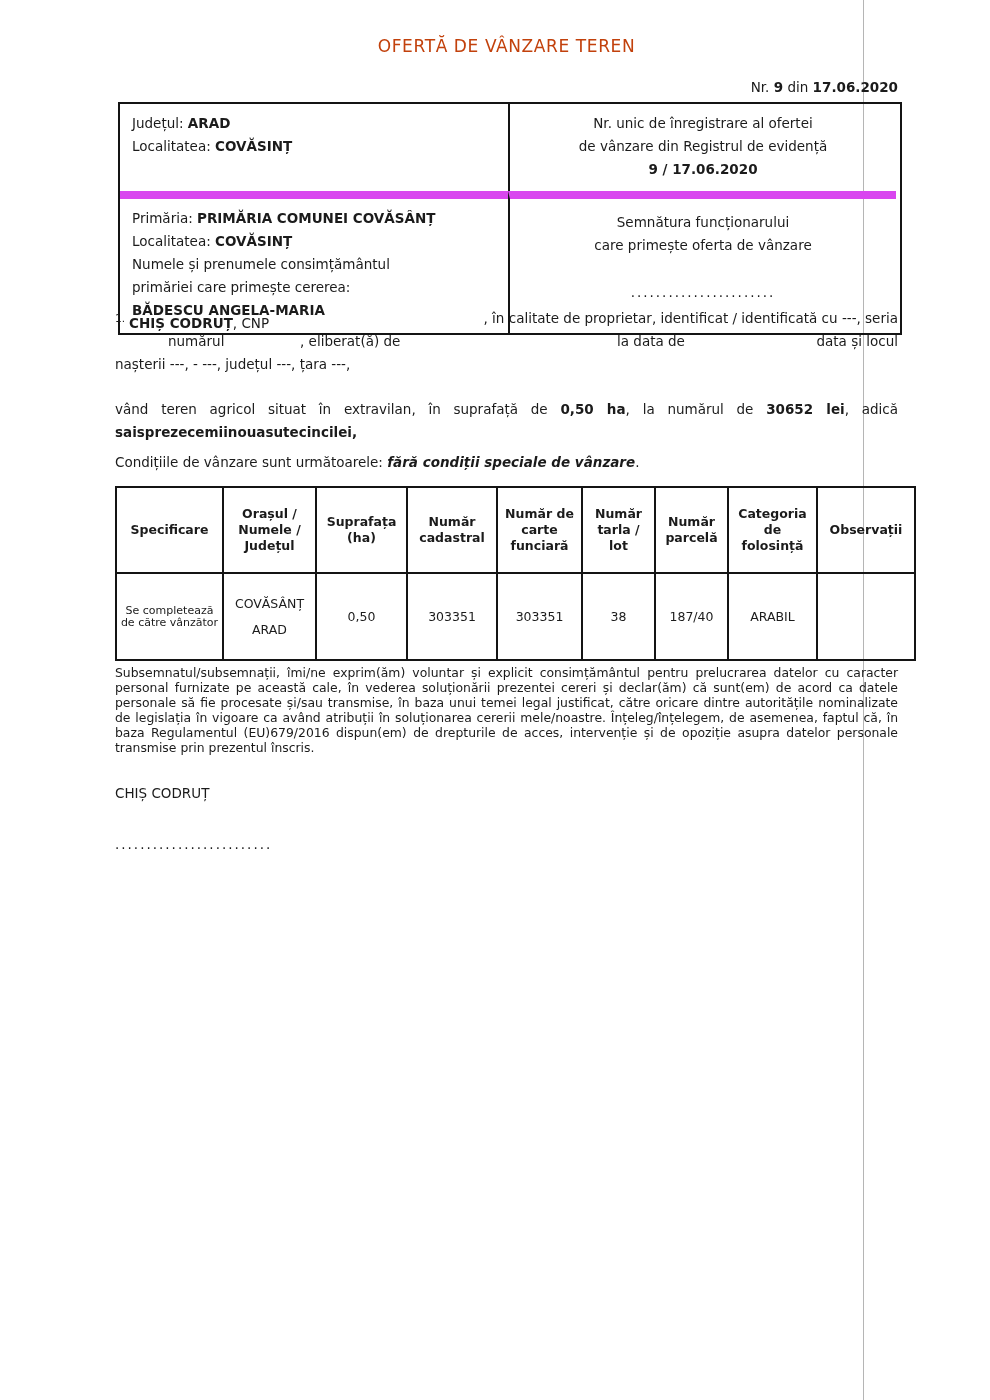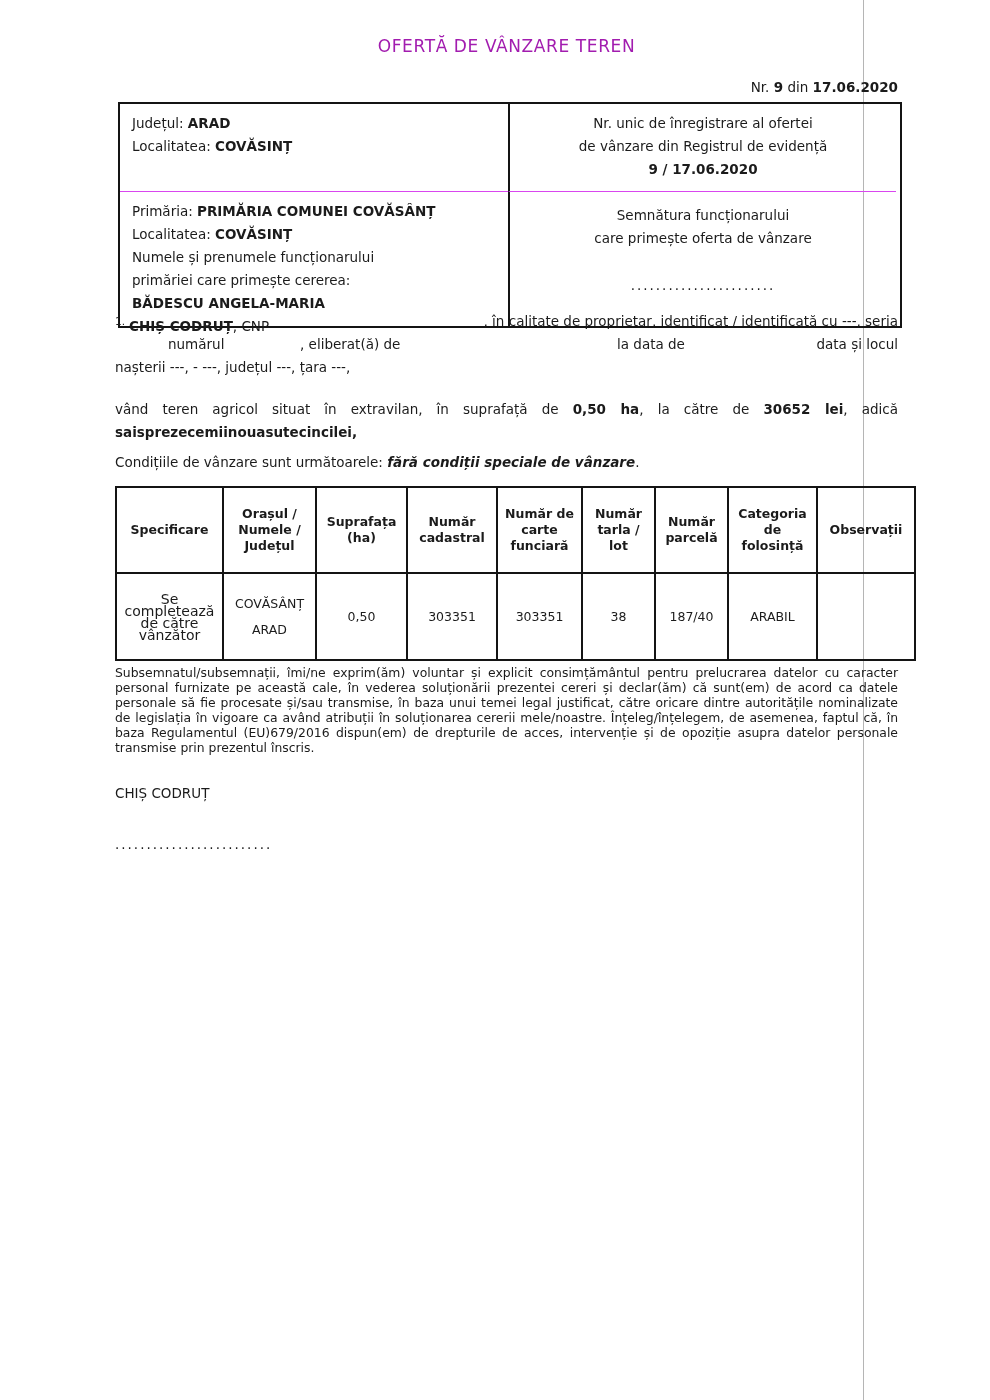--- a/index.html
+++ b/index.html
@@ -11,42 +11,42 @@
     color:#1b1b1b;
     overflow:hidden;
     margin:0 auto;
   }
   .fold-line{
     position:absolute;left:863px;top:0;width:1px;height:1400px;
     background:#b5b5b5;
   }
   .title{
     position:absolute;left:115px;top:36px;width:783px;
-    text-align:center;font-size:17px;letter-spacing:0.6px;color:#a21caf;
+    text-align:center;font-size:17px;letter-spacing:0.6px;color:#c2410c;
   }
   .reg-line{
     position:absolute;left:115px;top:79px;width:783px;
     text-align:right;font-size:13.5px;
   }
   b,.b{font-weight:bold;}
   
   .info-table{
     position:absolute;left:118px;top:102px;width:780px;
     border:2px solid #141414;
     display:grid;grid-template-columns:388px 388px;
     font-size:13.5px;
   }
   .info-cell{padding:8px 12px 10px 12px;line-height:23px;}
   .info-cell.r{border-left:2px solid #141414;text-align:center;}
-  .info-cell.bdr-t{border-top:1px solid #d946ef;}
+  .info-cell.bdr-t{border-top:8px solid #d946ef;}
   .cell-b1{min-height:62px;}
   .cell-b2{min-height:116px;}
   .dots{letter-spacing:2px;}
   
-  .decl{position:absolute;left:115px;top:308px;width:783px;font-size:13.5px;line-height:26px;}
+  .decl{position:absolute;left:115px;top:308px;width:783px;font-size:13.5px;line-height:21px;}
   .decl .sup{font-size:10.5px;vertical-align:6px;margin-right:4px;}
   .decl-line{position:relative;height:23px;}
   .abs{position:absolute;top:0;white-space:nowrap;}
   
   .sale{position:absolute;left:115px;top:398px;width:783px;font-size:13.5px;line-height:23px;text-align:justify;}
   .conditions{position:absolute;left:115px;top:454px;width:783px;font-size:13.5px;}
   .bi{font-weight:bold;font-style:italic;}
   
   .land-table{
     position:absolute;left:115px;top:486px;
@@ -55,21 +55,21 @@
     grid-template-columns:105px 93px 91px 90px 85px 73px 73px 89px 98px;
   }
   .lt-cell{
     border-left:2px solid #141414;
     display:flex;align-items:center;justify-content:center;
     text-align:center;padding:4px 3px;
   }
   .lt-cell.first{border-left:none;}
   .lt-head{height:76px;font-weight:bold;font-size:12.5px;line-height:16px;border-bottom:2px solid #141414;}
   .lt-data{height:77px;font-size:12.5px;}
-  .lt-data.small{font-size:14px;line-height:12px;}
+  .lt-data.small{font-size:11px;line-height:12px;}
   .two-line div{line-height:26px;}
   
   .consent{
     position:absolute;left:115px;top:665px;width:783px;
     font-size:12.4px;line-height:15px;text-align:justify;
   }
   .seller-name{position:absolute;left:115px;top:785px;font-size:13.5px;}
   .sig-dots{position:absolute;left:115px;top:836px;font-size:13.5px;letter-spacing:2px;}
 </style>
 </head>
@@ -106,21 +106,21 @@
     </div>
     <div class="info-cell bdr-t cell-b2">
       <div>
         <span>Primăria:</span>
         <b>PRIMĂRIA COMUNEI COVĂSÂNȚ</b>
       </div>
       <div>
         <span>Localitatea:</span>
         <b>COVĂSINȚ</b>
       </div>
-      <div>Numele și prenumele funcționarului</div>
+      <div>Numele și prenumele consimțământul</div>
       <div>primăriei care primește cererea:</div>
       <div><b>BĂDESCU ANGELA-MARIA</b></div>
     </div>
     <div class="info-cell r bdr-t cell-b2">
       <div style="margin-top:4px;">Semnătura funcționarului</div>
       <div>care primește oferta de vânzare</div>
       <div class="dots" style="margin-top:24px;">.......................</div>
     </div>
   </div>
 
@@ -133,21 +133,21 @@
       <span class="abs" style="left:53px;">numărul</span>
       <span class="abs" style="left:185px;">, eliberat(ă) de</span>
       <span class="abs" style="left:502px;">la data de</span>
       <span class="abs" style="right:0;">data și locul</span>
     </div>
     <div>nașterii ---, - ---, județul ---, țara ---,</div>
   </div>
 
   <div class="sale">
     <span>vând teren agricol situat în extravilan, în suprafață de</span>
-    <b>0,50 ha</b><span>, la către de</span>
+    <b>0,50 ha</b><span>, la numărul de</span>
     <b>30652 lei</b><span>, adică</span>
     <b>saisprezecemiinouasutecincilei,</b>
   </div>
 
   <div class="conditions">
     <span>Condițiile de vânzare sunt următoarele:</span>
     <span class="bi">fără condiții speciale de vânzare</span><span>.</span>
   </div>
 
   <div class="land-table">

